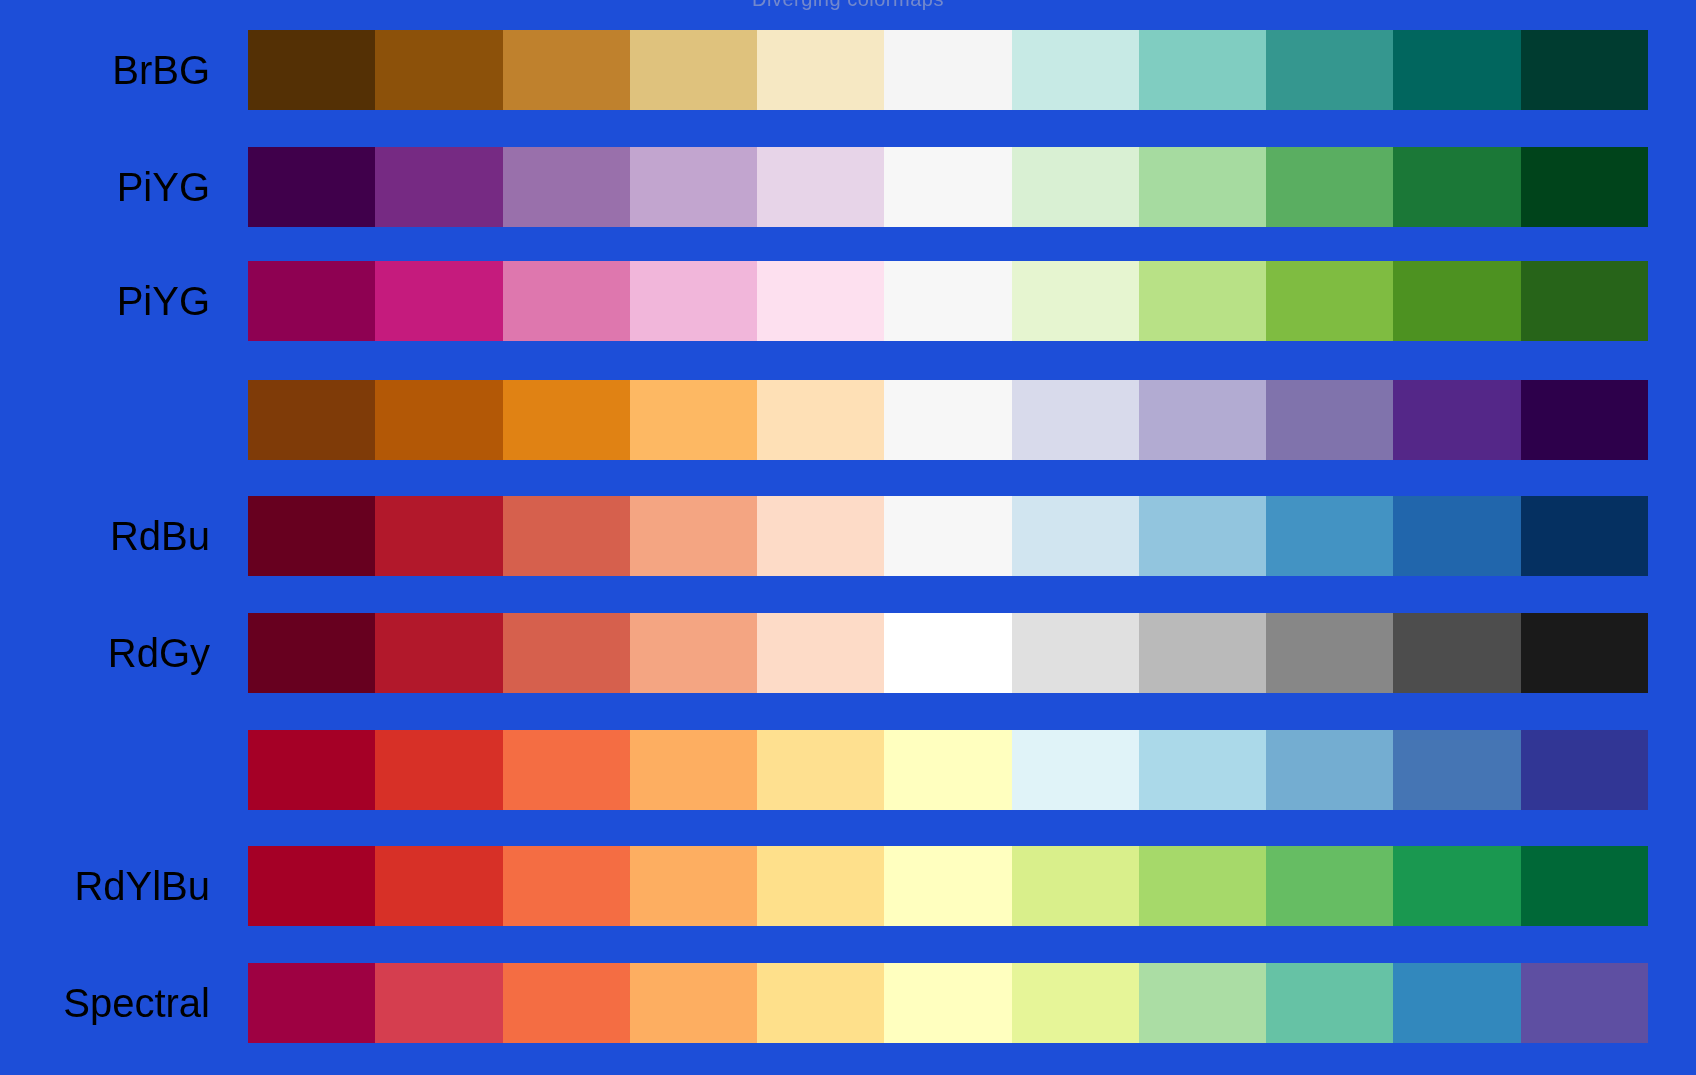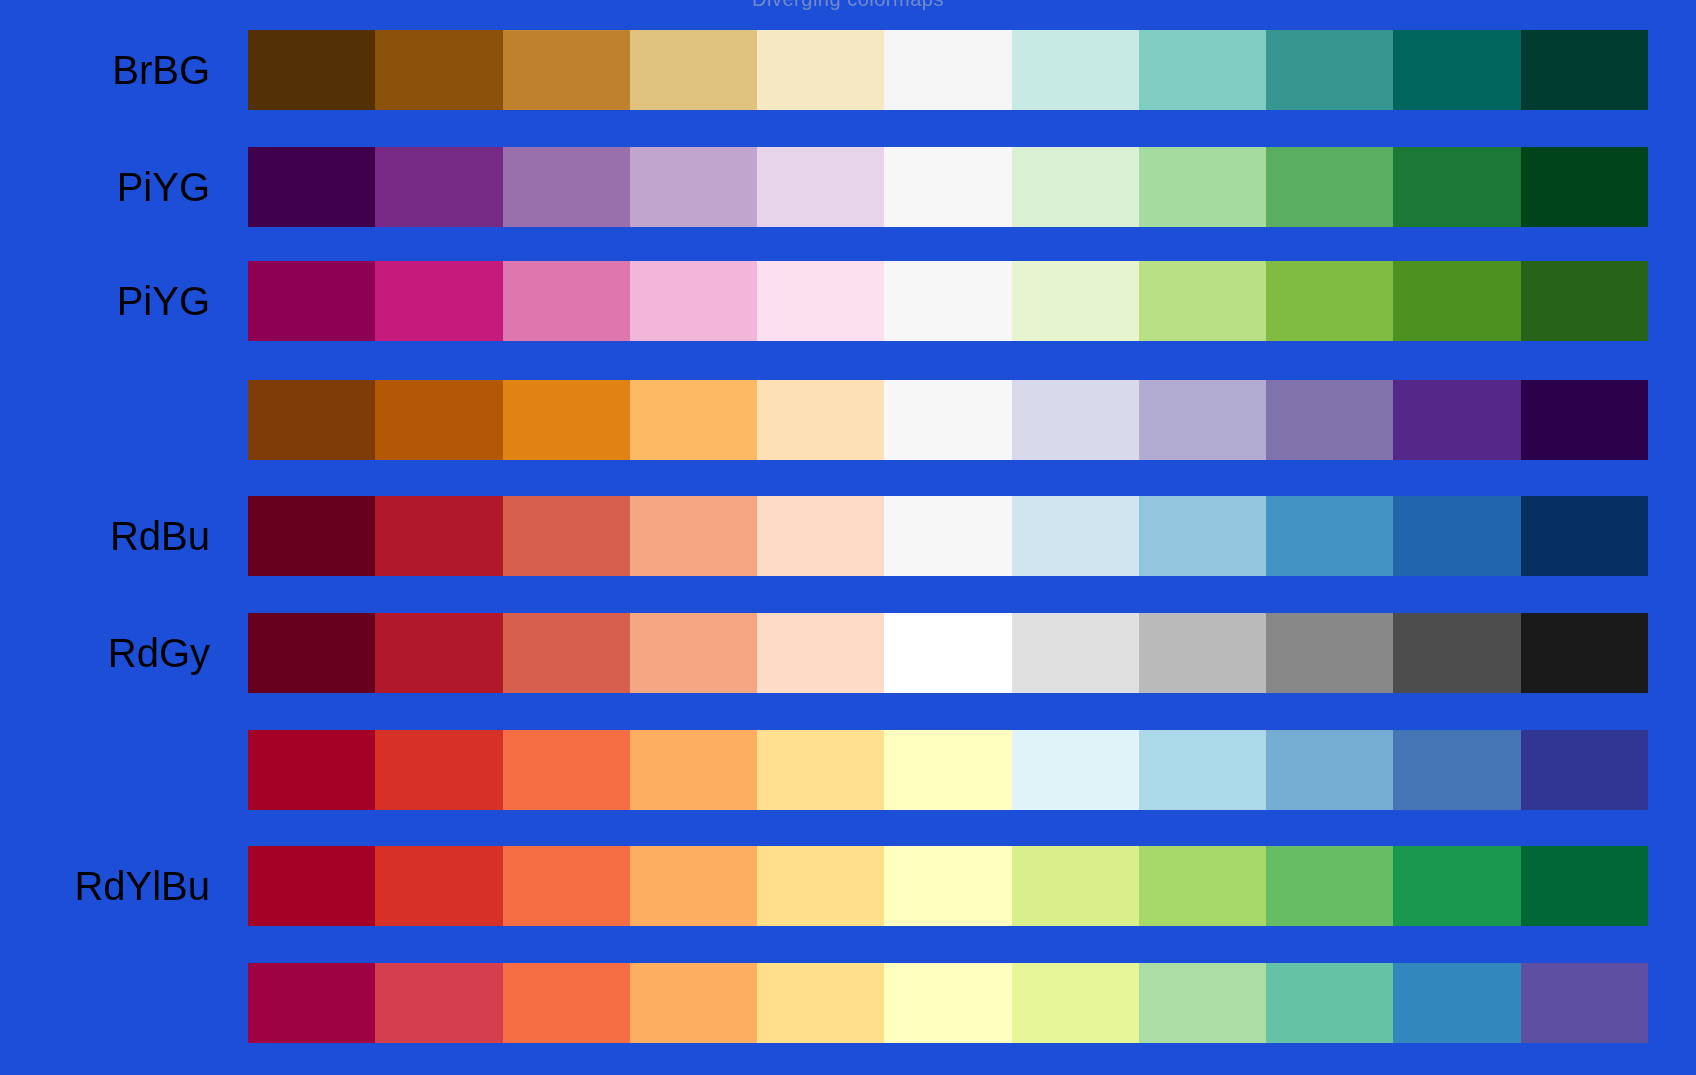--- a/index.html
+++ b/index.html
@@ -206,20 +206,21 @@
           <div class="cmap-swatch" style="background: rgb(254, 224, 139);"></div>
           <div class="cmap-swatch" style="background: rgb(255, 255, 191);"></div>
           <div class="cmap-swatch" style="background: rgb(217, 239, 139);"></div>
           <div class="cmap-swatch" style="background: rgb(166, 217, 106);"></div>
           <div class="cmap-swatch" style="background: rgb(102, 189, 99);"></div>
           <div class="cmap-swatch" style="background: rgb(26, 152, 80);"></div>
           <div class="cmap-swatch" style="background: rgb(0, 104, 55);"></div>
         </div>
       </div>
       <div class="cmap-row" style="top: 962.8px; height: 80px;">
+        <div class="cmap-label" style="height: 80px; line-height: 80px; color: rgb(0, 0, 0);">Spectral</div>
         <div class="cmap-bar" style="left: 248px; width: 1400px; height: 80px;">
           <div class="cmap-swatch" style="background: rgb(158, 1, 66);"></div>
           <div class="cmap-swatch" style="background: rgb(213, 62, 79);"></div>
           <div class="cmap-swatch" style="background: rgb(244, 109, 67);"></div>
           <div class="cmap-swatch" style="background: rgb(253, 174, 97);"></div>
           <div class="cmap-swatch" style="background: rgb(254, 224, 139);"></div>
           <div class="cmap-swatch" style="background: rgb(255, 255, 191);"></div>
           <div class="cmap-swatch" style="background: rgb(230, 245, 152);"></div>
           <div class="cmap-swatch" style="background: rgb(171, 221, 164);"></div>
           <div class="cmap-swatch" style="background: rgb(102, 194, 165);"></div>

